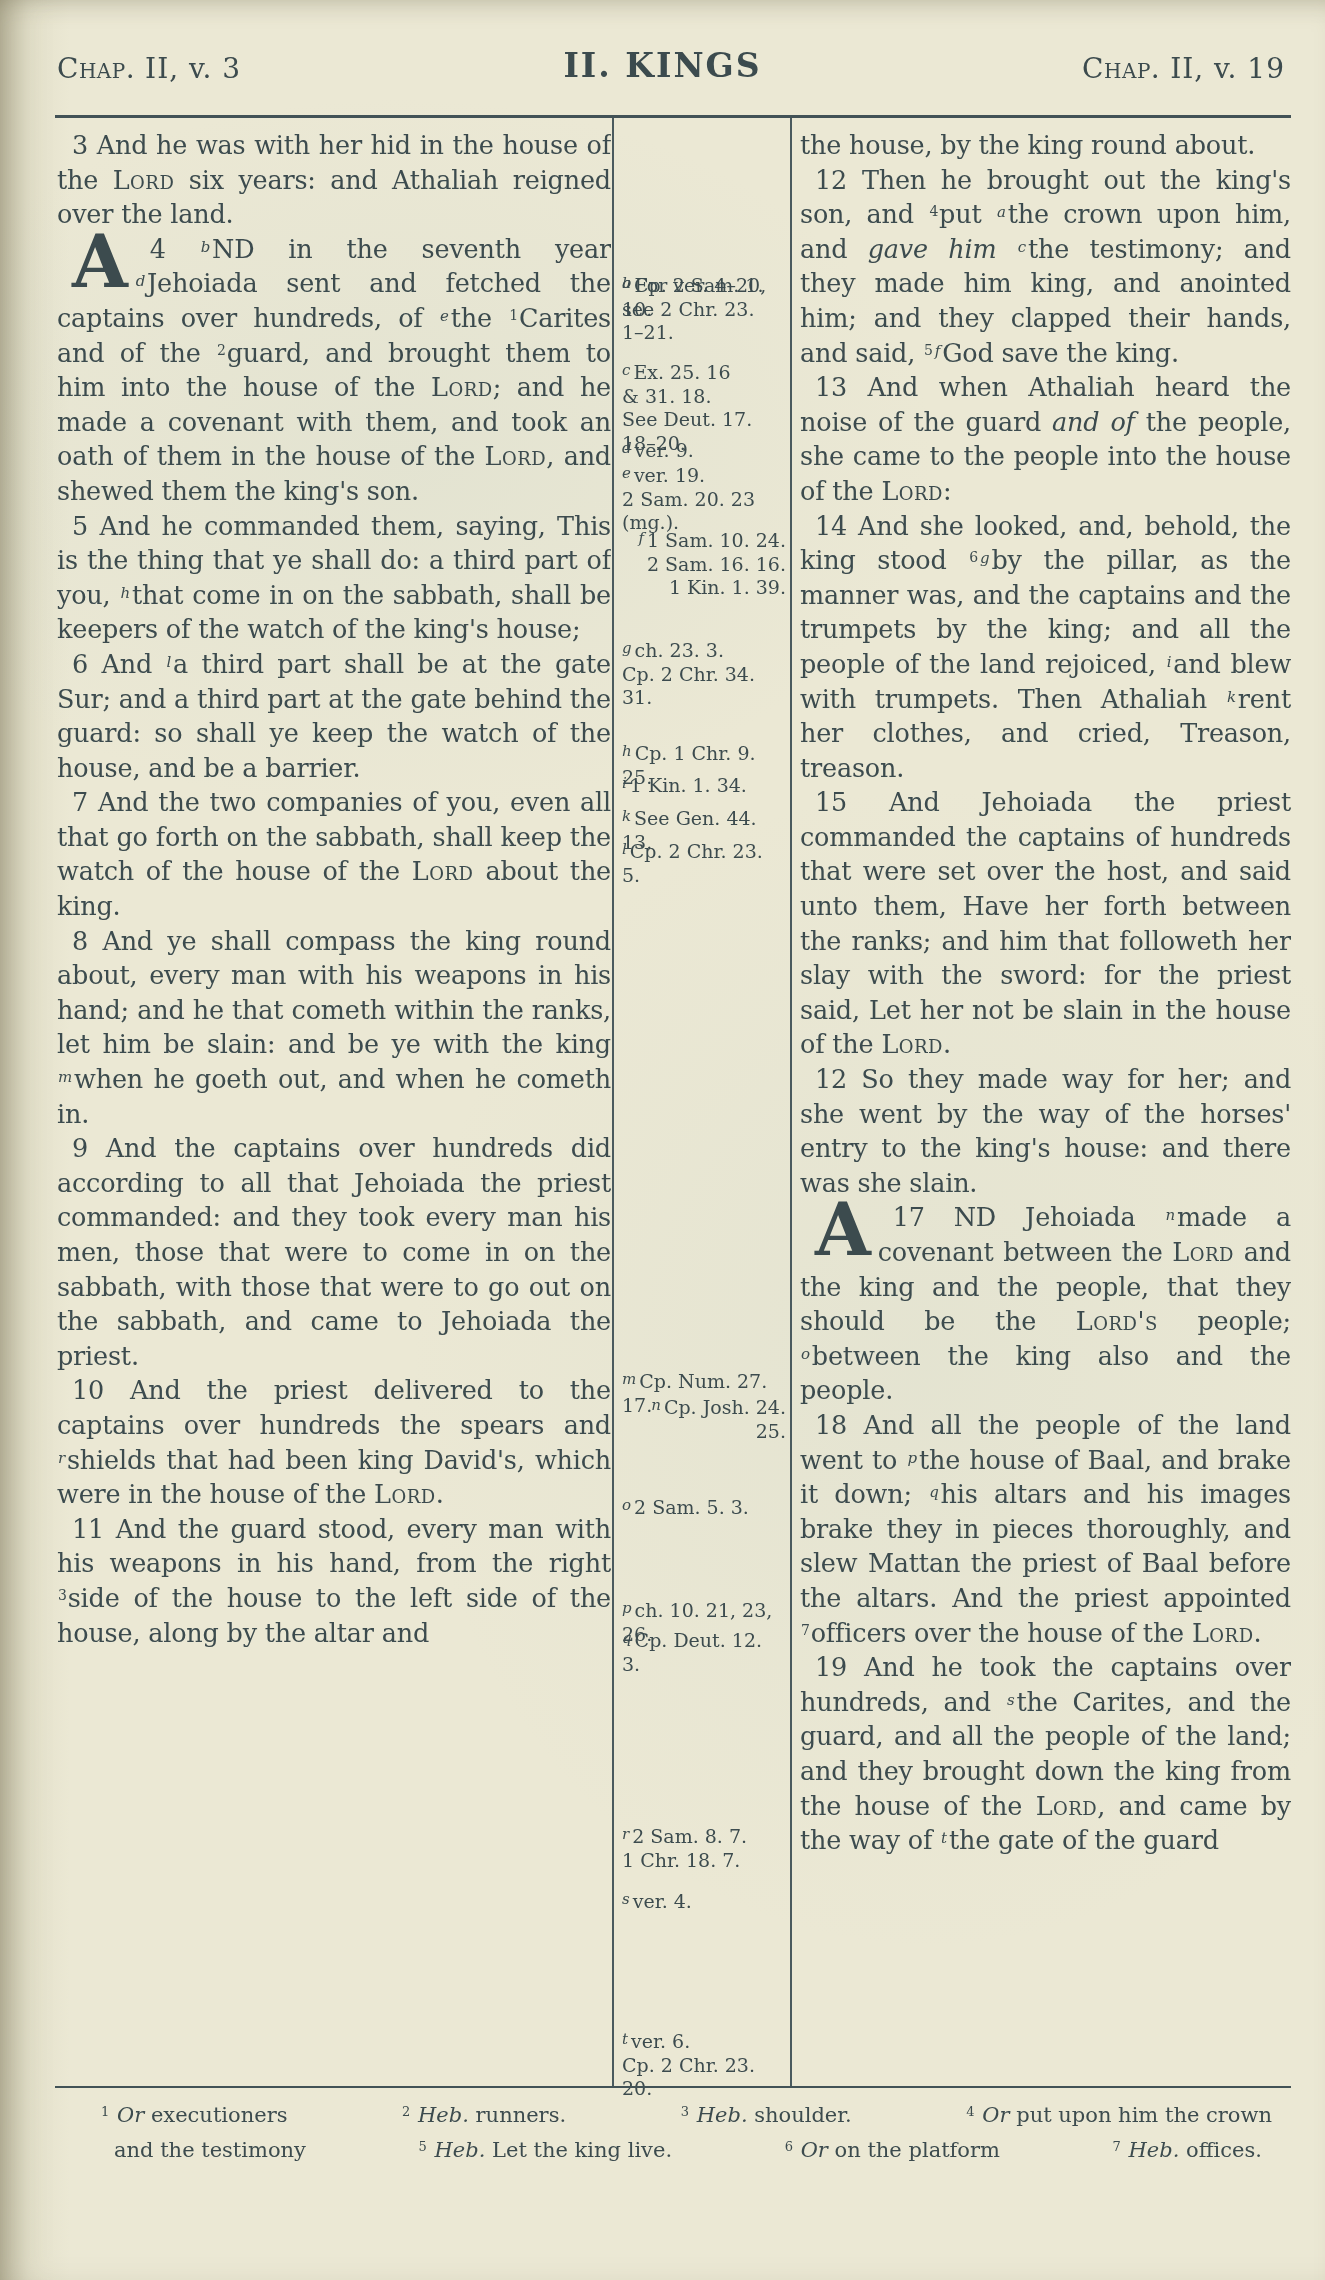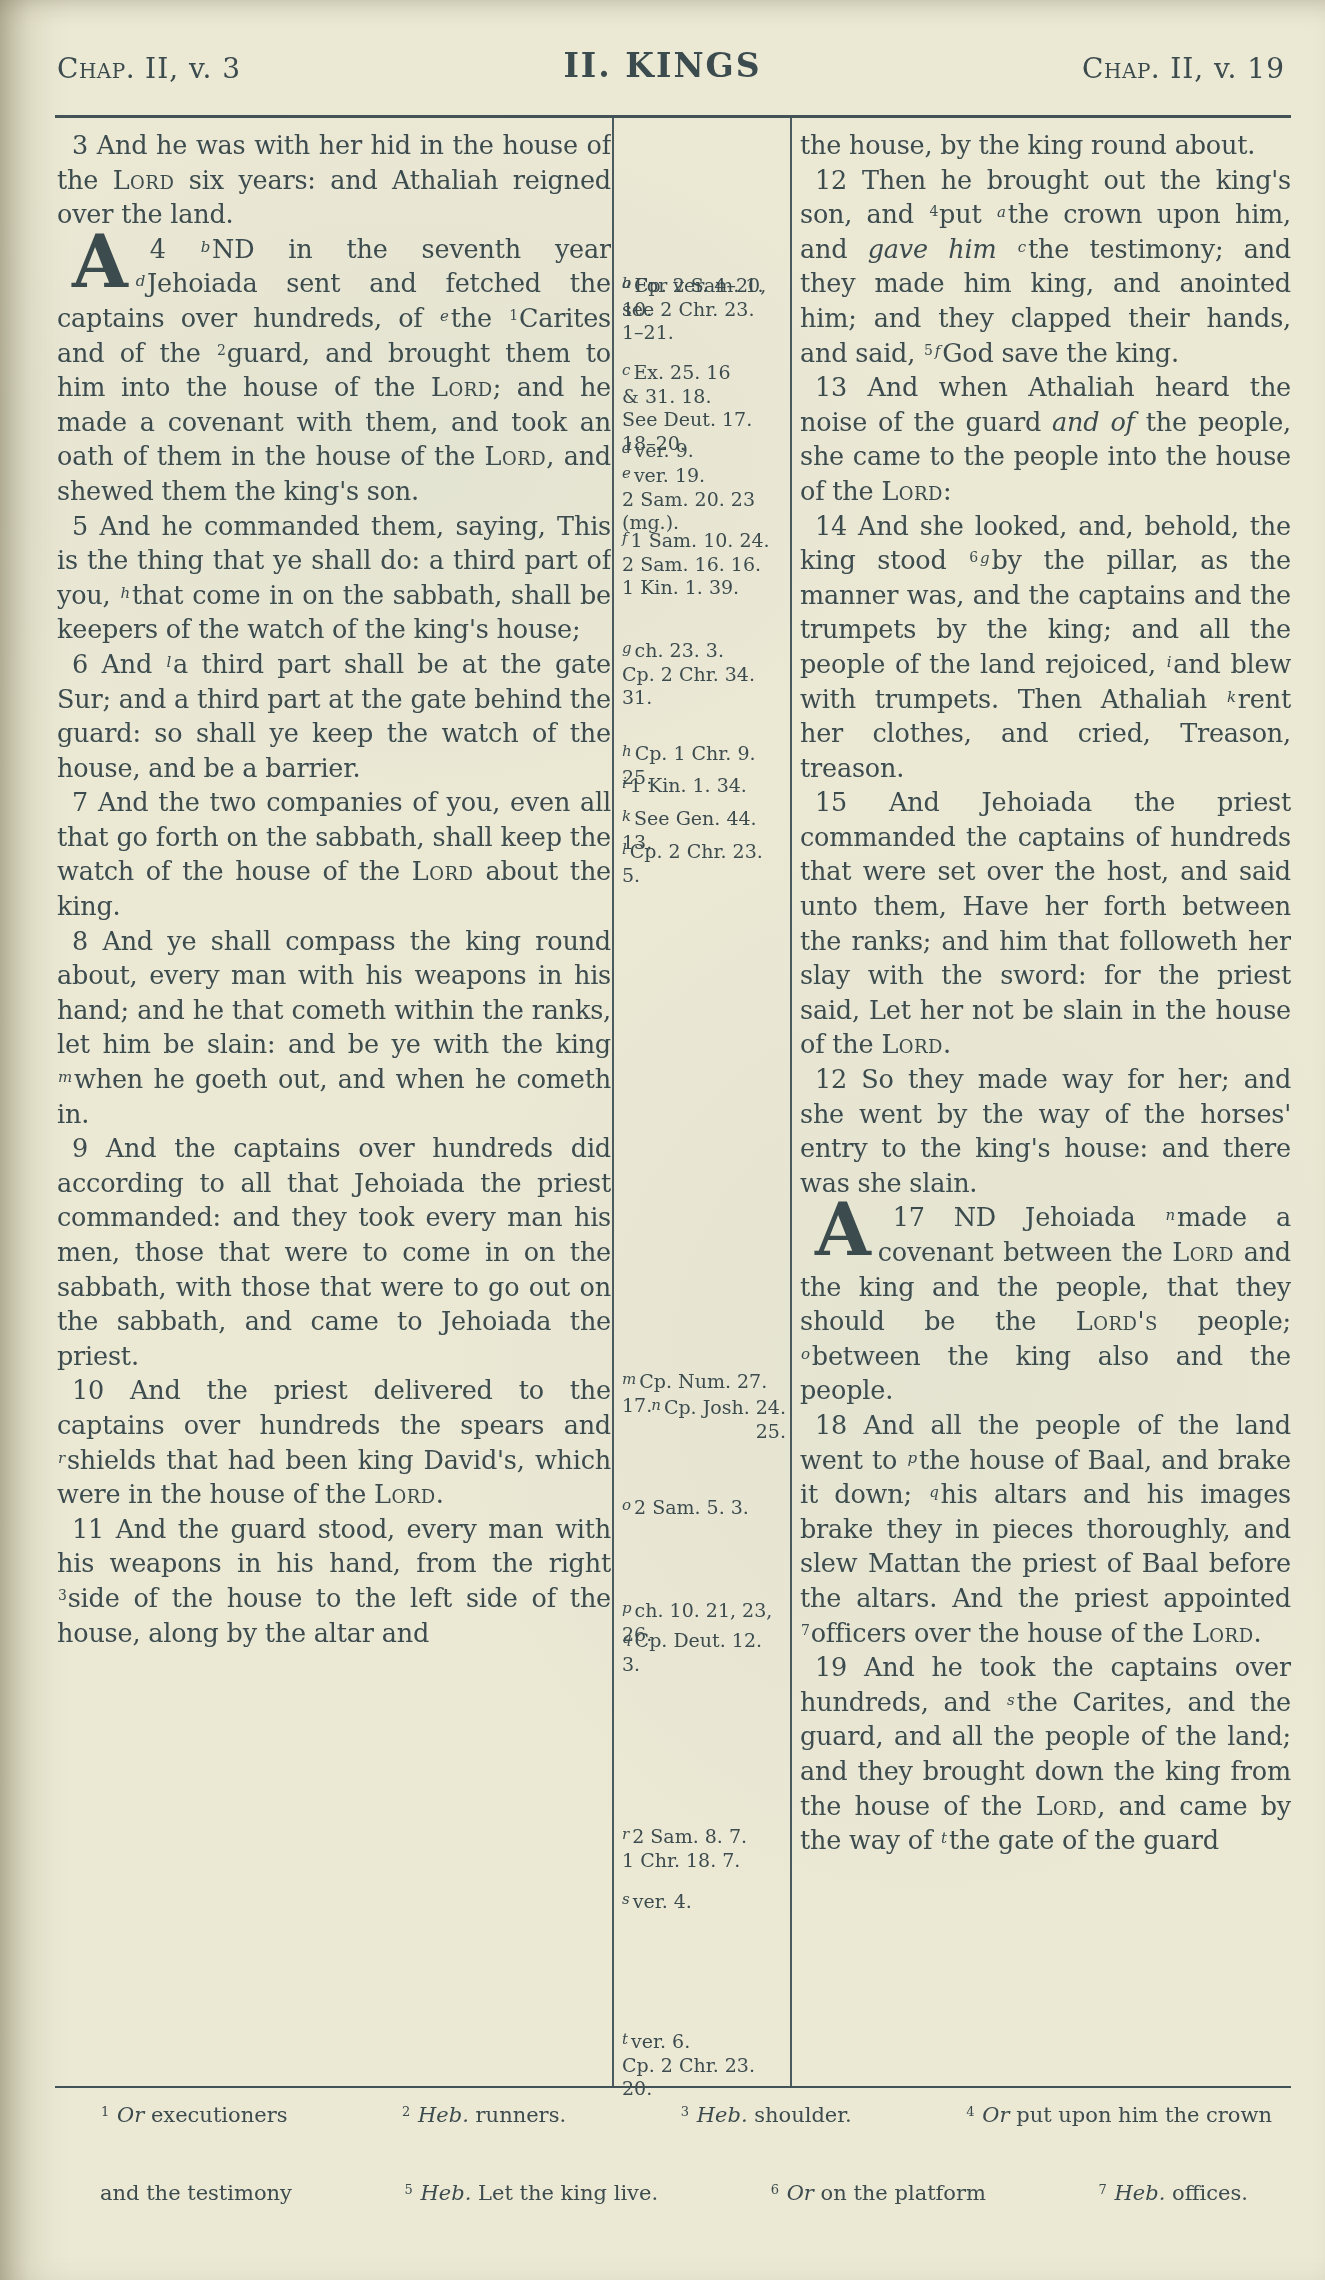--- a/index.html
+++ b/index.html
@@ -64,21 +64,21 @@
   }
   .rl-lead { font-style:italic; font-size:15px; vertical-align:4px; margin-right:3px; }
 
   
   .fn-line {
     position:absolute;
     display:flex; justify-content:space-between;
     font-size:21px; line-height:26px; white-space:nowrap;
   }
   .fn-line1 { left:100px; top:2102px; width:1172px; }
-  .fn-line2 { left:100px; top:2137px; width:1148px;margin-top:43px; }
+  .fn-line2 { left:114px; top:2137px; width:1148px; }
   .fn-line sup.rn { font-size:13px; vertical-align:6px; }
 
   .page-number {
     position:absolute; top:2170px; left:0; width:100%;
     text-align:center; font-size:40px; letter-spacing:3px;
   }
 </style>
 </head>
 <body>
 
@@ -103,21 +103,21 @@
       <p class="verse">10 And the priest delivered to the captains over hundreds the spears and <sup class="rl">r</sup>shields that had been king David's, which were in the house of the <span class="sc">Lord</span>.</p>
       <p class="verse">11 And the guard stood, every man with his weapons in his hand, from the right <sup class="rn">3</sup>side of the house to the left side of the house, along by the altar and</p>
     </div>
 
   <div>
       <div class="xref" style="top: 247px; margin-top: 25px;"><i class="rl-lead">a</i>Cp. 2 Sam. 1. 10.</div>
       <div class="xref" style="top: 272px;"><i class="rl-lead">b</i>For ver. 4–20,<br>see 2 Chr. 23.<br>1–21.</div>
       <div class="xref" style="top: 359px;"><i class="rl-lead">c</i>Ex. 25. 16<br>&amp; 31. 18.<br>See Deut. 17.<br>18–20.</div>
       <div class="xref" style="top: 437px;"><i class="rl-lead">d</i>ver. 9.</div>
       <div class="xref" style="top: 462px;"><i class="rl-lead">e</i>ver. 19.<br>2 Sam. 20. 23<br>(mg.).</div>
-      <div class="xref" style="top: 527px;"><i class="rl-lead">f</i>1 Sam. 10. 24.<br>2 Sam. 16. 16.<br>1 Kin. 1. 39.</div>
+      <div class="xref" style="top: 527px; text-align: right;"><i class="rl-lead">f</i>1 Sam. 10. 24.<br>2 Sam. 16. 16.<br>1 Kin. 1. 39.</div>
       <div class="xref" style="top: 637px;"><i class="rl-lead">g</i>ch. 23. 3.<br>Cp. 2 Chr. 34. 31.</div>
       <div class="xref" style="top: 740px;"><i class="rl-lead">h</i>Cp. 1 Chr. 9. 25.</div>
       <div class="xref" style="top: 772px;"><i class="rl-lead">i</i>1 Kin. 1. 34.</div>
       <div class="xref" style="top: 805px;"><i class="rl-lead">k</i>See Gen. 44. 13.</div>
       <div class="xref" style="top: 838px;"><i class="rl-lead">l</i>Cp. 2 Chr. 23. 5.</div>
       <div class="xref" style="top: 1368px;"><i class="rl-lead">m</i>Cp. Num. 27. 17.</div>
       <div class="xref" style="top: 1394px; text-align: right;"><i class="rl-lead">n</i>Cp. Josh. 24. 25.</div>
       <div class="xref" style="top: 1494px;"><i class="rl-lead">o</i>2 Sam. 5. 3.</div>
       <div class="xref" style="top: 1597px;"><i class="rl-lead">p</i>ch. 10. 21, 23, 26.</div>
       <div class="xref" style="top: 1627px;"><i class="rl-lead">q</i>Cp. Deut. 12. 3.</div>

